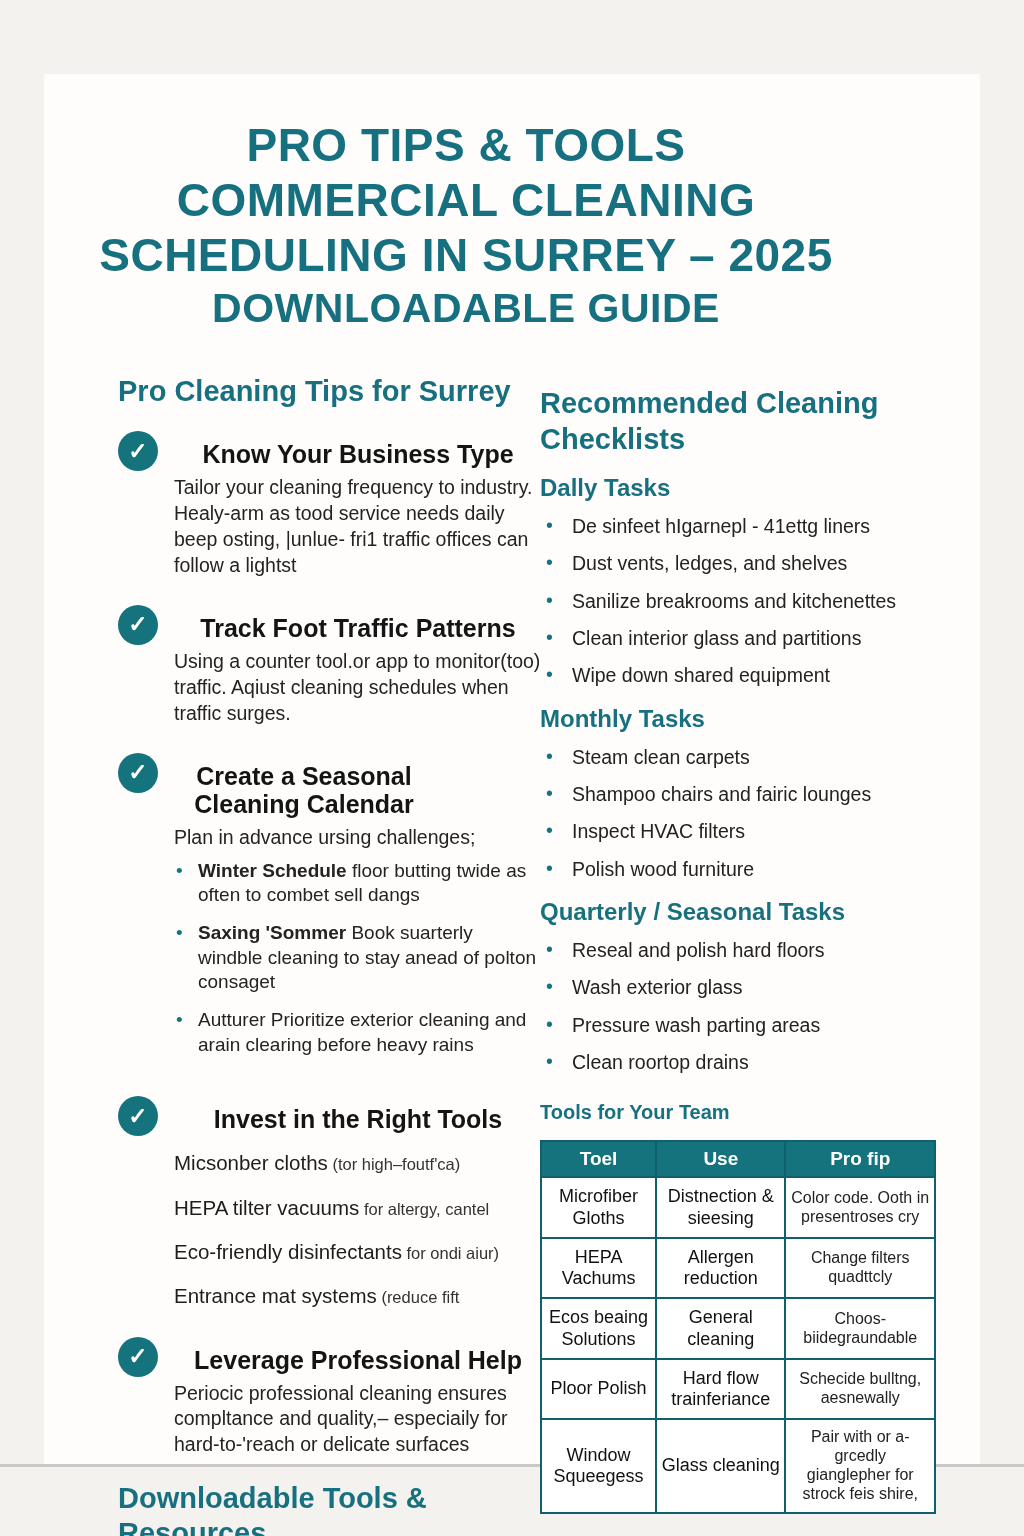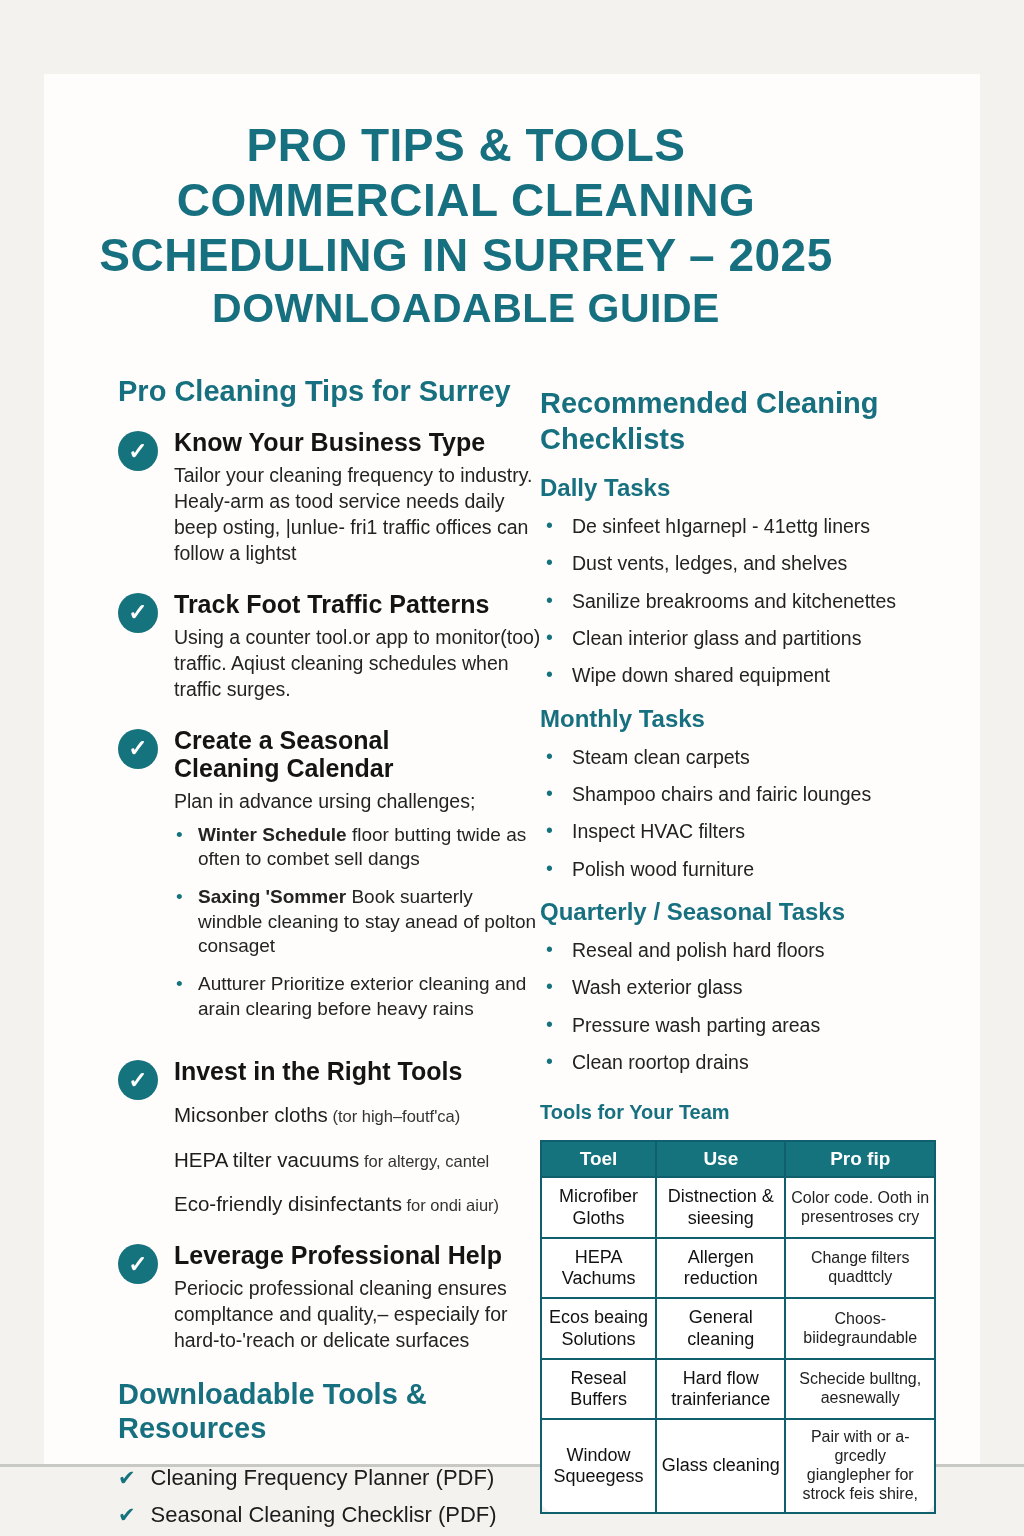--- a/index.html
+++ b/index.html
@@ -34,21 +34,21 @@
     font-size:29px; color:#17707f; font-weight:700; margin:0 0 20px 0; line-height:1.18;
   }
   
   .tip { display:flex; gap:16px; margin-bottom:23px; }
   .check-circle {
     flex:0 0 auto; width:40px; height:40px; border-radius:50%;
     background:#15737e; color:#ffffff; font-size:23px; font-weight:700;
     display:flex; align-items:center; justify-content:center; margin-top:3px;
   }
   .tip-content { flex:1 1 auto; }
-  .tip-content h3 { font-size:25px; margin:0 0 7px 0; color:#141414; line-height:1.12; font-weight:700; }
+  .tip-content h3 { font-size:25px; margin:12px 0 7px 0; color:#141414; line-height:1.12; font-weight:700;text-align:center; }
   .tip-body { font-size:19.5px; line-height:1.33; color:#232323; margin:0; }
   ul.sub-bullets { margin:8px 0 0 0; padding:0 0 0 24px; list-style:none; }
   ul.sub-bullets li {
     position:relative; font-size:19px; line-height:1.3; margin-bottom:13px; color:#232323;
   }
   ul.sub-bullets li .dot { position:absolute; left:-22px; top:0; color:#15737e; font-size:19px; }
   ul.sub-bullets li .b { font-weight:700; }
   .tool-line { font-size:20.5px; line-height:1.38; color:#1d1d1d;margin-top:16px; }
   .tool-line .small { font-size:16.5px; color:#333333; }
   
@@ -56,21 +56,21 @@
   .dl-item { display:flex; gap:15px; align-items:baseline; font-size:22px; margin-bottom:11px; color:#1c1c1c; }
   .dl-check { color:#15737e; font-size:21px; flex:0 0 auto; }
   
   h2.rc-heading { font-size:29px; color:#17707f; font-weight:700; margin:0 0 12px 0; line-height:1.24; }
   .group-title { font-size:24px; color:#17707f; font-weight:700; margin:16px 0 12px 0; }
   ul.rlist { margin:0 0 6px 0; padding:0; list-style:none; }
   ul.rlist li { position:relative; font-size:19.5px; line-height:1.3; padding-left:32px; margin-bottom:12px; color:#222222; }
   ul.rlist li .dot { position:absolute; left:6px; top:-1px; color:#15737e; }
   
   .tools-heading { font-size:20px; color:#17707f; font-weight:700; margin:26px 0 16px 0; }
-  table.tools { border-collapse:collapse; width:396px; background:#ffffff;border-radius:18px; }
+  table.tools { border-collapse:collapse; width:396px; background:#ffffff; }
   table.tools th {
     background:#15737e; color:#ffffff; font-size:19px; font-weight:700;
     padding:6px 4px; border:2px solid #0f606c;
   }
   table.tools td {
     border:2px solid #0f606c; text-align:center; vertical-align:middle;
     padding:8px 4px; line-height:1.18;
   }
   td.c1 { width:104px; font-size:18px; color:#111111; }
   td.c2 { width:118px; font-size:18px; color:#111111; }
@@ -136,20 +136,21 @@
 
   <section class="tip">
     <span class="check-circle">
         <span>✓</span>
       </span>
     <div class="tip-content">
       <h3>Invest in the Right Tools</h3>
       <div class="tool-line"><span>Micsonber cloths</span><span class="small"> (tor high–foutf'ca)</span></div>
       <div class="tool-line"><span>HEPA tilter vacuums</span><span class="small"> for altergy, cantel</span></div>
       <div class="tool-line"><span>Eco-friendly disinfectants</span><span class="small"> for ondi aiur)</span></div>
+      <div class="tool-line"><span>Entrance mat systems</span><span class="small"> (reduce fift</span></div>
     </div>
   </section>
 
   <section class="tip">
     <span class="check-circle">
         <span>✓</span>
       </span>
     <div class="tip-content">
       <h3>Leverage Professional Help</h3>
       <p class="tip-body">Periocic professional cleaning ensures compltance and quality,– especiaily for hard-to-'reach or delicate surfaces</p>
@@ -222,21 +223,21 @@
         <td class="c1">HEPA Vachums</td>
         <td class="c2">Allergen reduction</td>
         <td class="c3">Change filters quadttcly</td>
       </tr>
       <tr>
         <td class="c1">Ecos beaing Solutions</td>
         <td class="c2">General cleaning</td>
         <td class="c3">Choos- biidegraundable</td>
       </tr>
       <tr>
-        <td class="c1">Reseal Buffers</td>
+        <td class="c1">Ploor Polish</td>
         <td class="c2">Hard flow trainferiance</td>
         <td class="c3">Schecide bulltng, aesnewally</td>
       </tr>
       <tr>
         <td class="c1">Window Squeegess</td>
         <td class="c2">Glass cleaning</td>
         <td class="c3">Pair with or a- grcedly gianglepher for strock feis shire,</td>
       </tr>
     </tbody>
   </table>

